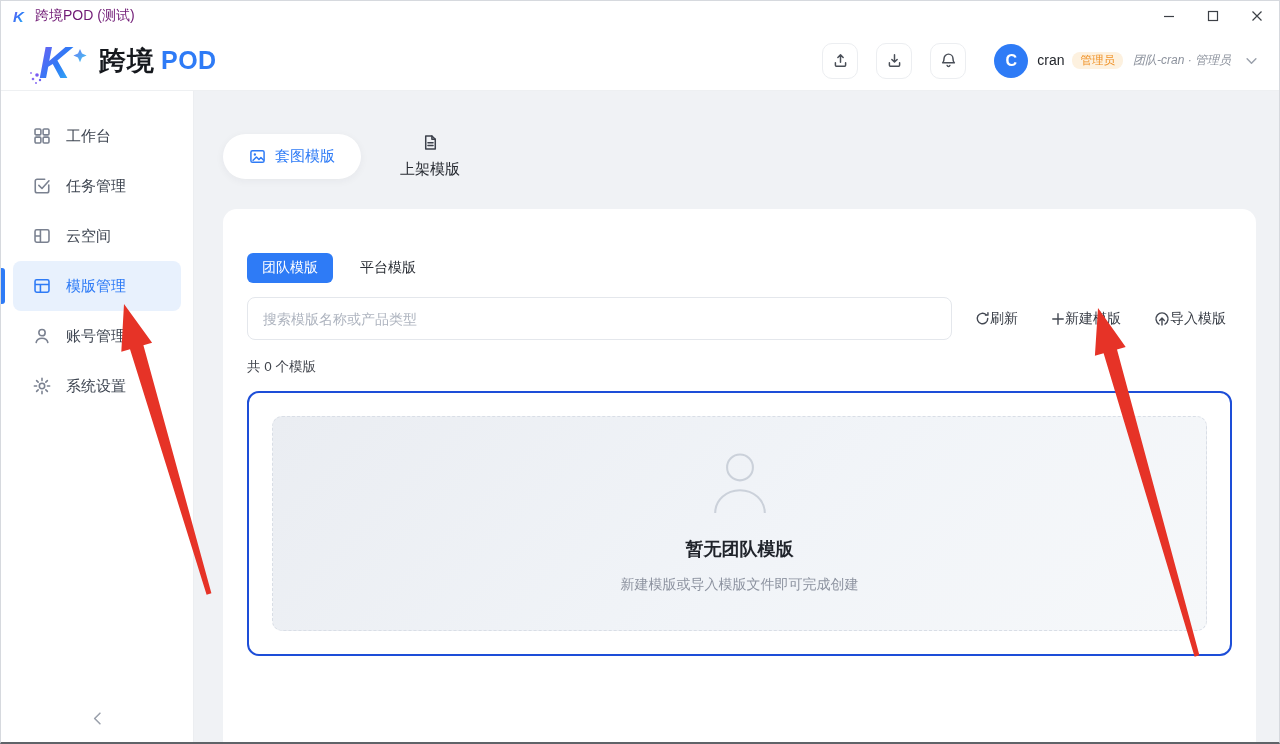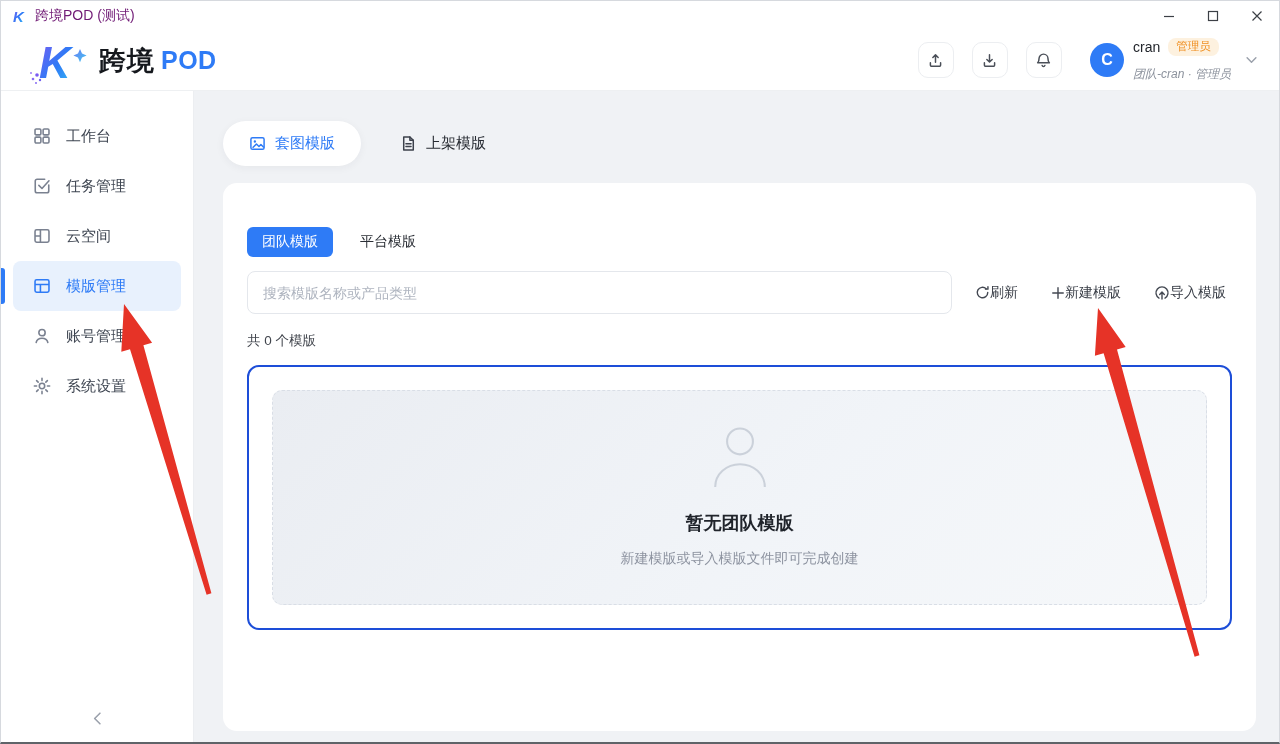--- a/index.html
+++ b/index.html
@@ -20,21 +20,21 @@
   
   .header { height:60px; display:flex; align-items:center; justify-content:space-between; background:#fff; border-bottom:1px solid #eef0f2; padding:0 22px 0 26px; }
   .brand { display:flex; align-items:center; gap:6px; }
   .brand-cn { font-size:27px; font-weight:700; color:#15181d; letter-spacing:1px; }
   .brand-en { font-size:25px; font-weight:700; color:#2e7bf6; letter-spacing:.5px; }
   .header-right { display:flex; align-items:center; gap:10px; }
   .hdr-iconbtn { width:36px; height:36px; border:1px solid #eceef1; border-radius:10px; background:#fff; display:flex; align-items:center; justify-content:center; color:#4a4f58; cursor:pointer; }
   .hdr-iconbtn + .hdr-iconbtn { margin-left:8px; }
   .user-block { display:flex; align-items:center; margin-left:18px; gap:9px; cursor:pointer; }
   .avatar { width:34px; height:34px; border-radius:50%; background:#2e7bf6; color:#fff; font-size:16px; font-weight:700; display:flex; align-items:center; justify-content:center; }
-  .user-meta { display:flex; flex-direction:column; gap:10px; }
+  .user-meta { display:flex; flex-direction:row; gap:10px; }
   .user-row1 { display:flex; align-items:center; gap:8px; }
   .user-name { font-size:14px; color:#23262c; }
   .role-badge { font-size:11.5px; color:#ef8e1f; background:#fdf1df; border-radius:8px; padding:2px 8px; line-height:1.2; }
   .user-team { font-size:12px; color:#8b919c;font-style:italic; }
   .user-caret { color:#9aa0ab; margin-left:6px; }
 
   
   .bodyrow { display:flex; height:652px; }
   .sidebar { width:193px; background:#fff; border-right:1px solid #eceef1; position:relative; padding-top:20px; flex:none; }
   .nav-item { height:50px; margin:0 12px; border-radius:8px; display:flex; align-items:center; gap:15px; padding-left:20px; font-size:15px; color:#3f4652; cursor:pointer; position:relative; }
@@ -45,21 +45,21 @@
   .collapse-btn { position:absolute; bottom:12px; left:50%; transform:translateX(-50%); color:#9aa0ab; cursor:pointer; padding:6px; }
 
   .main { flex:1; background:#f0f2f5; padding:30px 23px 0 29px; overflow:hidden; }
 
   
   .tabbar { display:flex; align-items:center; margin-bottom:17px; }
   .tab { display:flex; align-items:center; gap:9px; font-size:15px; color:#272b32; padding:13px 26px; border-radius:26px; cursor:pointer; }
   .tab .tico { color:#3c414b; display:flex; }
   .tab.active { background:#fff; color:#2e7bf6; font-weight:500; box-shadow:0 2px 8px rgba(31,41,55,.05); }
   .tab.active .tico { color:#2e7bf6; }
-  .tab + .tab { margin-left:13px; }
+  .tab + .tab { margin-left:13px;flex-direction:column; }
 
   
   .panel { background:#fff; border-radius:14px; height:548px; padding:24px; }
   .scope-row { display:flex; align-items:center; margin-top:20px; }
   .scope-btn { font-size:14px; padding:6px 15px; border-radius:6px; cursor:pointer; color:#2b2f36; }
   .scope-btn.active { background:#2e7bf6; color:#fff; }
   .scope-btn + .scope-btn { margin-left:12px; }
   .search-row { display:flex; align-items:center; margin-top:14px; }
   .search-input { width:705px; height:43px; border:1px solid #e4e7ec; border-radius:8px; padding:8px 15px; font-size:14px; color:#33373d; background:#fff; outline:none; font-family:inherit; }
   .search-input::placeholder { color:#aeb4bf; }

